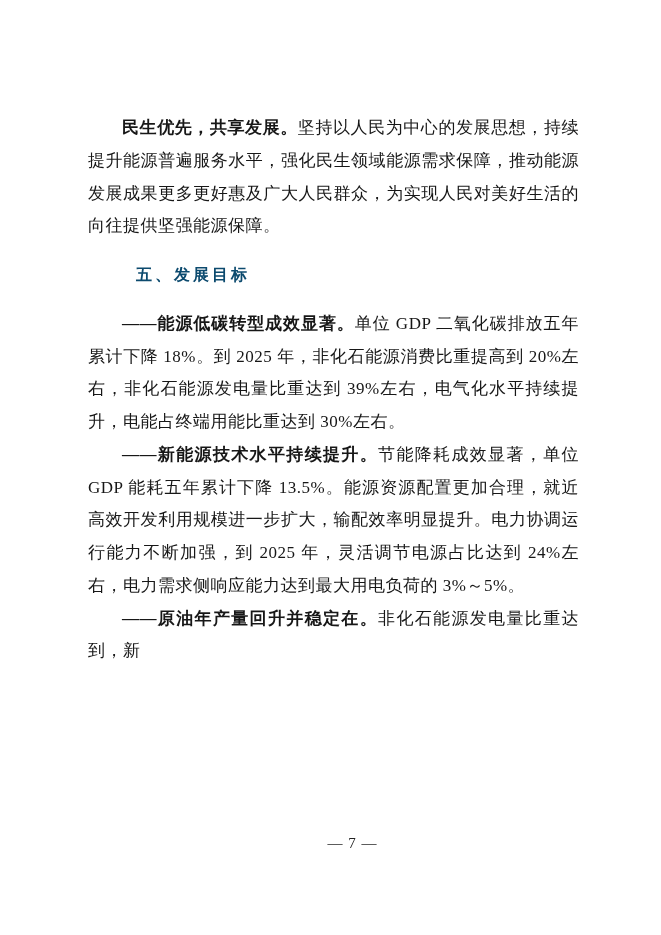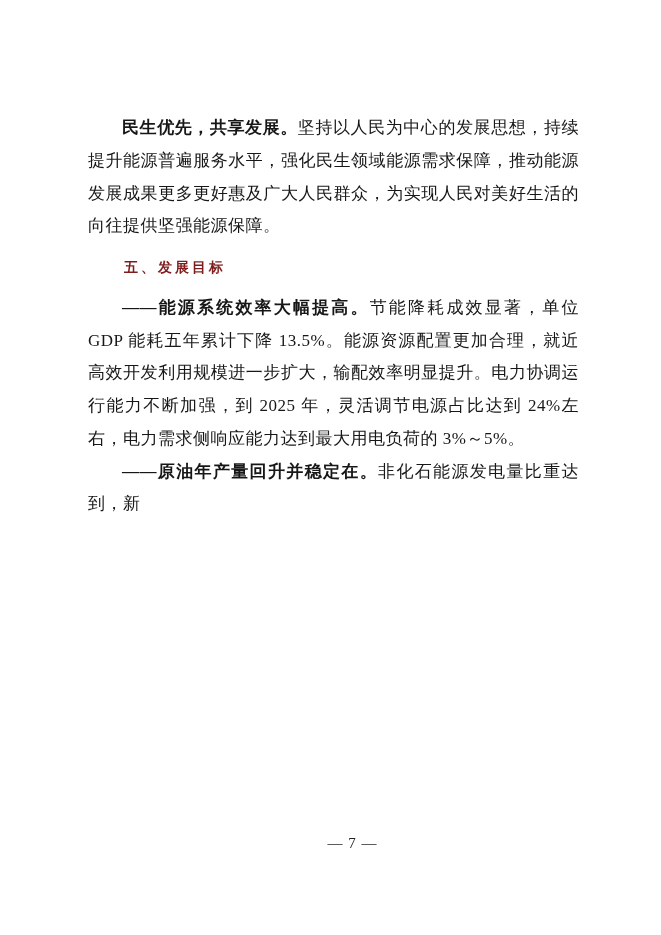--- a/index.html
+++ b/index.html
@@ -29,28 +29,28 @@
     line-height: 32.75px;
     letter-spacing: 0.5px;
     text-align: justify;
     text-indent: 2em;
     color: #171717;
   }
   p.body .lead {
     font-weight: 700;
   }
   h2.section-heading {
-    margin: 8px;
+    margin: 16px;
     font-family: "Liberation Sans", "DejaVu Sans", sans-serif;
     font-weight: 700;
-    font-size: 14px;
+    font-size: 16px;
     line-height: 32.75px;
     letter-spacing: 3px;
     text-indent: 2em;
-    color: #7f1d1d;
+    color: #0c4a6e;
   }
   .footer {
     position: absolute;
     left: 0;
     top: 832px;
     width: 100%;
     text-align: center;
     font-family: "Liberation Serif", "DejaVu Serif", serif;
     font-size: 15px;
     line-height: 22px;
@@ -63,21 +63,22 @@
 
 <div class="page">
   <div class="content">
 
     <p class="body"><span class="lead">民生优先，共享发展。</span><span>坚持以人民为中心的发展思想，持续提升能源普遍服务水平，强化民生领域能源需求保障，推动能源发展成果更多更好惠及广大人民群众，为实现人民对美好生活的向往提供坚强能源保障。</span></p>
 
     <h2 class="section-heading">五、发展目标</h2>
 
 
 
+    <p class="body"><span class="lead">——能源低碳转型成效显著。</span><span>单位 GDP 二氧化碳排放五年累计下降 18%。到 2025 年，非化石能源消费比重提高到 20%左右，非化石能源发电量比重达到 39%左右，电气化水平持续提升，电能占终端用能比重达到 30%左右。</span></p>
 
-    <p class="body"><span class="lead">——能源系统效率大幅提高。</span><span>节能降耗成效显著，单位 GDP 能耗五年累计下降 13.5%。能源资源配置更加合理，就近高效开发利用规模进一步扩大，输配效率明显提升。电力协调运行能力不断加强，到 2025 年，灵活调节电源占比达到 24%左右，电力需求侧响应能力达到最大用电负荷的 3%～5%。</span></p>
+    <p class="body"><span class="lead">——新能源技术水平持续提升。</span><span>节能降耗成效显著，单位 GDP 能耗五年累计下降 13.5%。能源资源配置更加合理，就近高效开发利用规模进一步扩大，输配效率明显提升。电力协调运行能力不断加强，到 2025 年，灵活调节电源占比达到 24%左右，电力需求侧响应能力达到最大用电负荷的 3%～5%。</span></p>
 
     <p class="body"><span class="lead">——原油年产量回升并稳定在。</span><span>非化石能源发电量比重达到，新</span></p>
 
   </div>
 
   <div class="footer">— 7 —</div>
 </div>
 
 </body></html>

